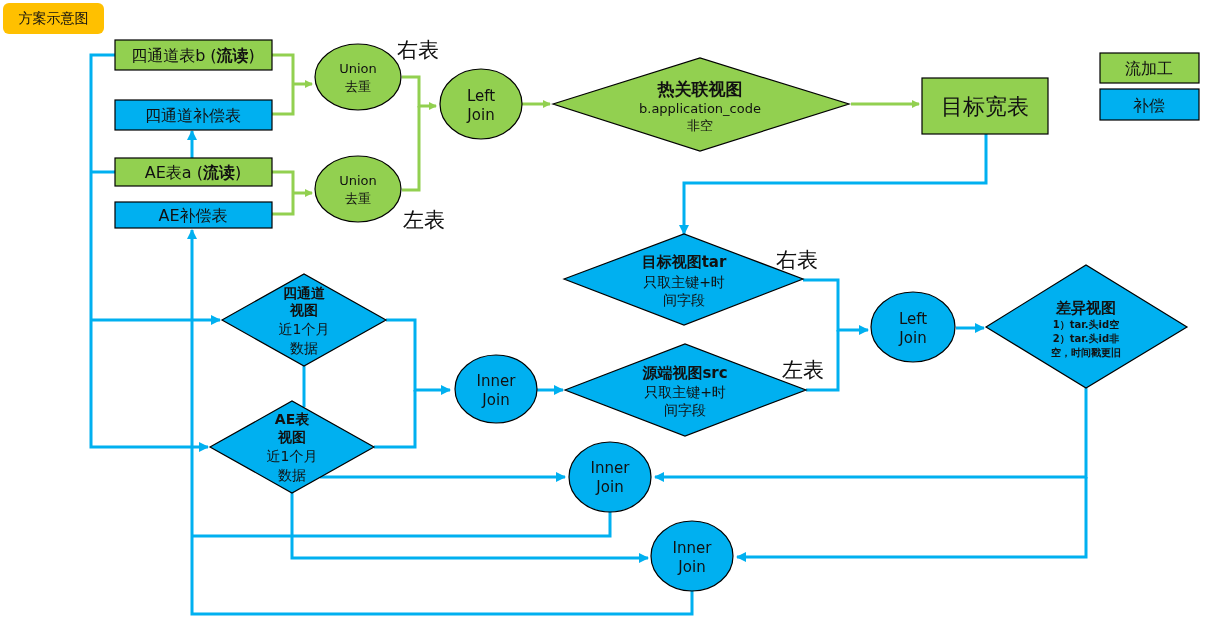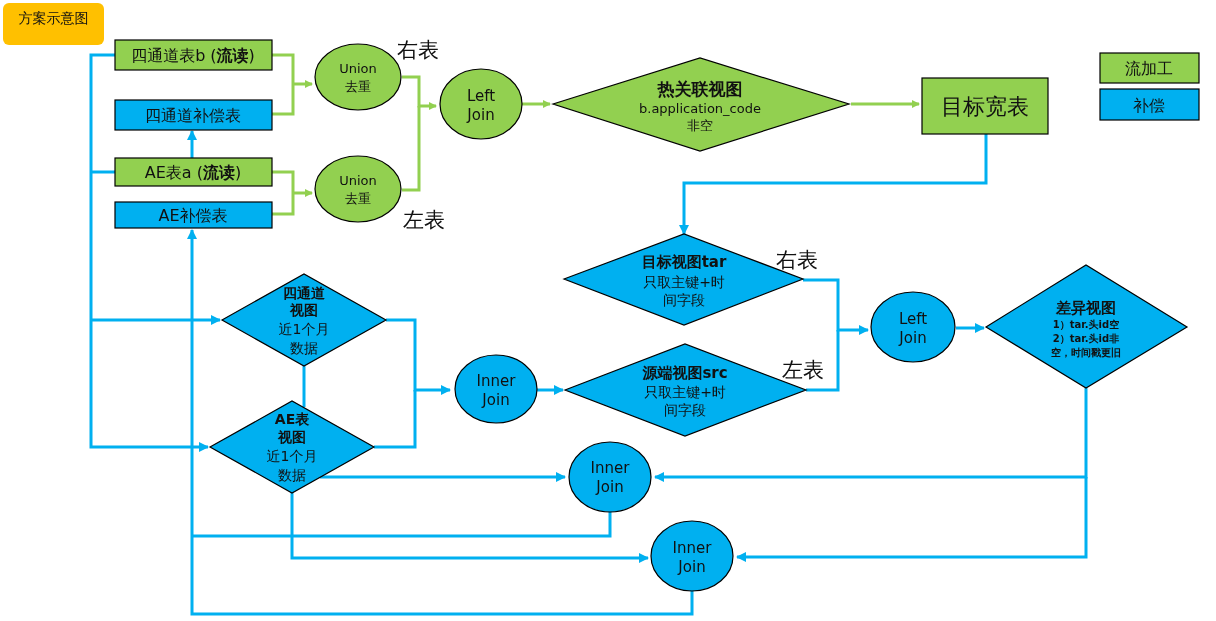--- a/index.html
+++ b/index.html
@@ -1,20 +1,20 @@
 <!DOCTYPE html>
 <html><head>
 <meta charset="utf-8">
 <style>
   html, body { margin:0; padding:0; background:#ffffff; }
   body { width:1216px; height:621px; position:relative; overflow:hidden; font-family:"DejaVu Sans", sans-serif; }
   svg { position:absolute; left:0; top:0; }
   .lbl { font-family:"DejaVu Sans", sans-serif; fill:#111; }
   .bold { font-weight:bold; }
-  .badge { position:absolute; left:3px; top:3px; width:101px; height:42px; background:#ffc000; border-radius:6px;
+  .badge { position:absolute; left:3px; top:3px; width:101px; height:31px; background:#ffc000; border-radius:6px;
            font-size:14px; line-height:31px; text-align:center; color:#111; }
 </style>
 </head>
 <body>
 
 <div class="badge">方案示意图</div>
 
 <svg width="1216" height="621" viewBox="0 0 1216 621">
   <defs>
     <marker id="ag" markerWidth="8" markerHeight="8" refX="7" refY="4" orient="auto" markerUnits="userSpaceOnUse">

